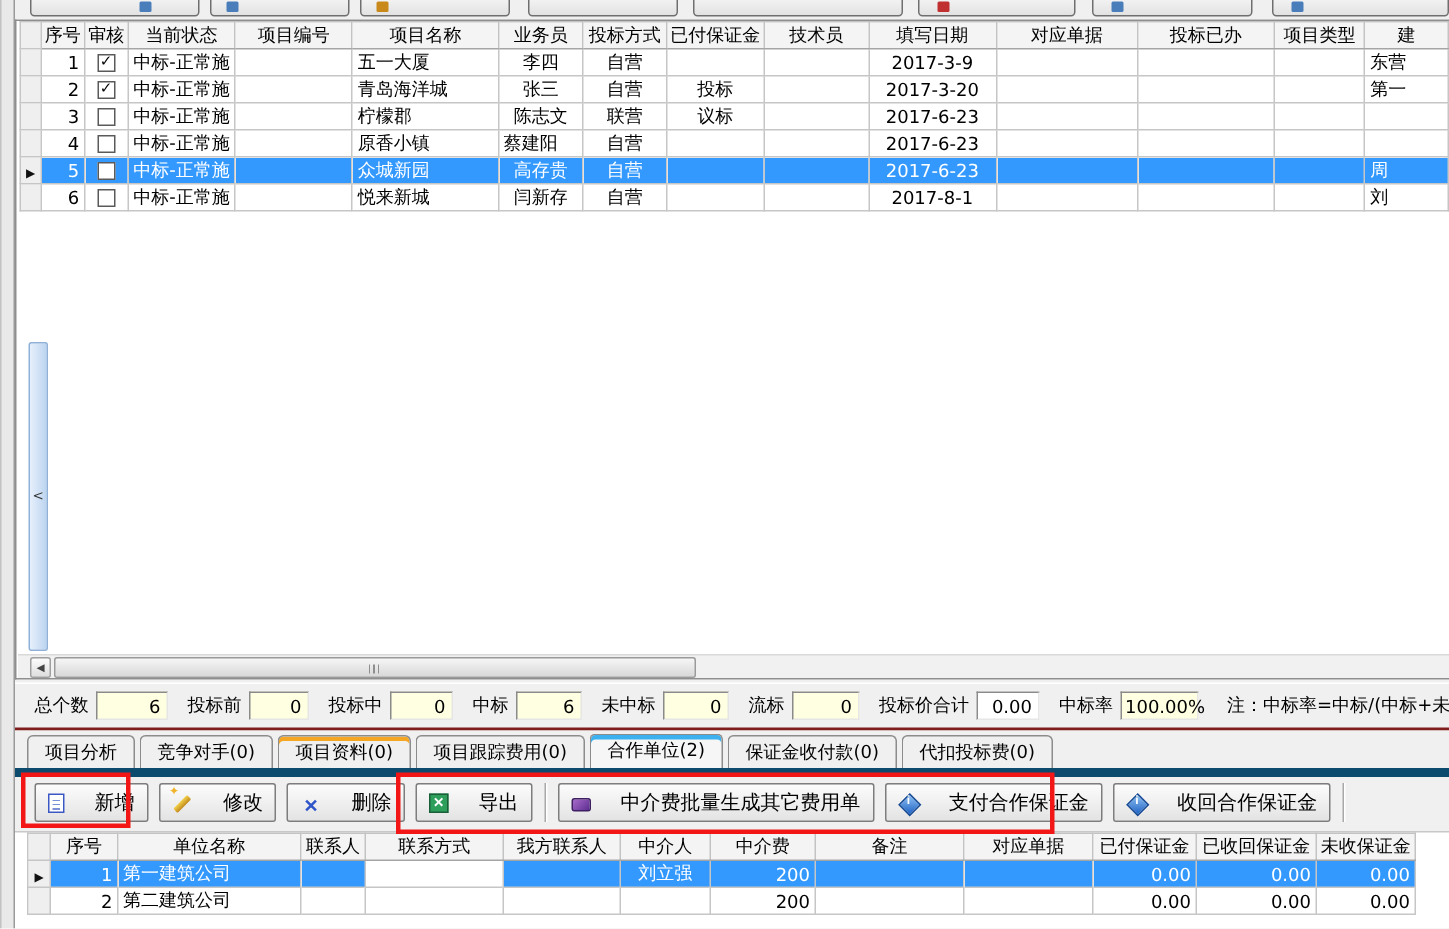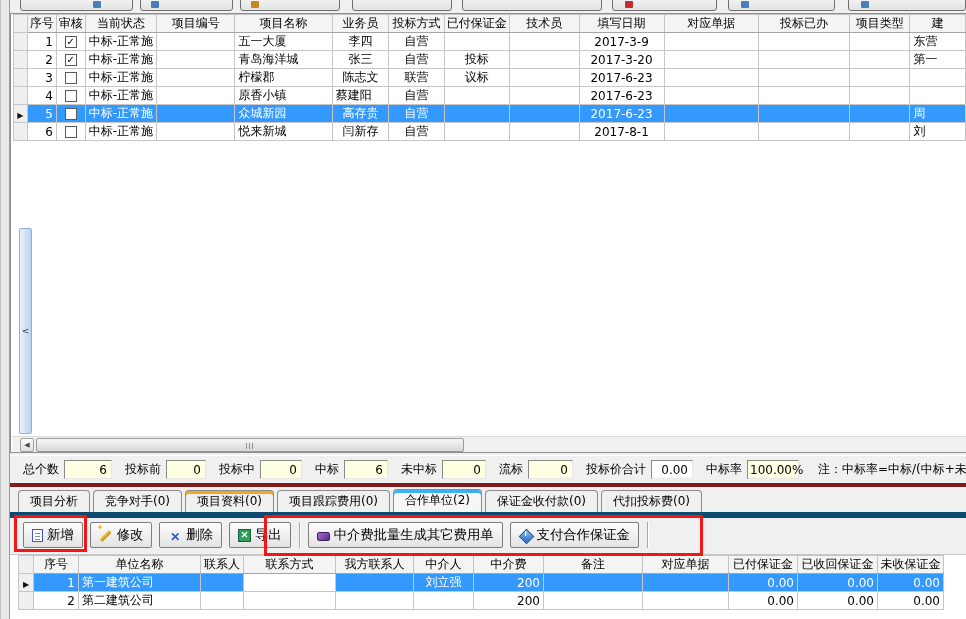--- a/index.html
+++ b/index.html
@@ -45,41 +45,41 @@
   .hscroll { position: absolute; left: 1px; right: 0; bottom: 0; height: 16px; background: #f1f1f1; border-top: 1px solid #d9d9d9; }
   .hs-arrow { position: absolute; left: 8px; top: 1px; width: 14px; height: 14px; border: 1px solid #9f9f9f; border-radius: 2px;
     background: linear-gradient(#fcfcfc, #dedede); font-size: 7px; line-height: 12px; text-align: center; color: #444; }
   .hs-thumb { position: absolute; left: 24px; top: 1px; width: 428px; height: 14px; border: 1px solid #9a9a9a; border-radius: 2px;
     background: linear-gradient(#f6f6f6, #d8d8d8); }
   .hs-thumb::after { content: ""; position: absolute; left: 50%; top: 4px; width: 8px; height: 6px; margin-left: -4px;
     background: repeating-linear-gradient(90deg, #8f8f8f 0 1px, transparent 1px 3px); }
 
   
   .summary-bar { position: absolute; left: 10px; top: 455px; right: 0; height: 32px; background: #f0f0f0;
-    border-top: 1px solid #ffffff; border-bottom: 4px solid #7f1d1d; display: flex; align-items: center; padding-left: 13px; }
+    border-top: 1px solid #ffffff; border-bottom: 2px solid #7f1d1d; display: flex; align-items: center; padding-left: 13px; }
   .sfield { display: flex; align-items: center; margin-right: 13px; }
   .slabel { margin-right: 5px; white-space: nowrap; }
   .sval { height: 19px; background: #ffffe1; border: 1px solid; border-color: #8a8a8a #e6e6e6 #e6e6e6 #8a8a8a;
     text-align: right; padding: 2px 4px 0 2px; white-space: nowrap; }
   .sval.white { background: #ffffff; }
   .note { margin-left: 6px; white-space: nowrap; }
 
   
   .bottom-panel { position: absolute; left: 10px; top: 487px; right: 0; bottom: 0; background: #f0f0f0; }
   .tabs { position: absolute; left: 0; top: 8px; right: 0; height: 23px; padding-left: 8px;
     border-bottom: 6px solid #0c4a6e; display: flex; align-items: flex-end; }
   .tab { height: 22px; line-height: 21px; padding: 0 11px; margin-right: 3px; background: #f0f0f0;
     border: 1px solid #8c8c8c; border-bottom: none; border-radius: 4px 4px 0 0; white-space: nowrap; }
   .tab.active { height: 23px; background: #f6f6f6; }
   .tab.stripe-blue { box-shadow: inset 0 3px 0 #3db1f0; }
   .tab.stripe-orange { box-shadow: inset 0 3px 0 #f5a623; }
 
   .btoolbar { position: absolute; left: 0; top: 32px; right: 0; height: 32px; display: flex; align-items: center; padding-left: 13px; }
   .tbtn { display: flex; align-items: center; height: 26px; padding: 0 8px; margin-right: 7px;
-    border: 1px solid #7d7d7d; border-radius: 2px; background: linear-gradient(#fcfcfc, #e3e3e3); white-space: nowrap; }
+    border: 1px solid #7d7d7d; border-radius: 2px; background: linear-gradient(#fcfcfc, #e3e3e3); white-space: nowrap; gap: 16px; }
   .tsep { width: 2px; height: 26px; margin: 0 7px 0 1px; border-left: 1px solid #a8a8a8; border-right: 1px solid #fff; }
 
   .ic { display: inline-block; width: 14px; height: 13px; margin-right: 4px; position: relative; flex: none; }
   .new-doc-icon { width: 11px; height: 13px; background: #fff; border: 1px solid #3a57c4; }
   .new-doc-icon::after { content: ""; position: absolute; left: 2px; right: 2px; top: 3px; height: 7px;
     background: repeating-linear-gradient(180deg, #7d8fd6 0 1px, transparent 1px 3px); }
   .edit-pencil-icon::before { content: ""; position: absolute; left: 0; top: 5px; width: 13px; height: 4px; border-radius: 1px;
     background: linear-gradient(#f3d04a, #c28a1d); transform: rotate(-45deg); }
   .edit-pencil-icon::after { content: "✦"; position: absolute; left: -2px; top: -6px; color: #f0b32a; font-size: 8px; }
   .delete-x-icon::before { content: "✕"; color: #2f55c8; font-weight: bold; font-size: 12px; line-height: 13px; }
@@ -355,20 +355,24 @@
           <span>导出</span>
         </button>
         <div class="tsep"></div>
         <button class="tbtn">
           <span class="ic purple-batch-icon"></span>
           <span>中介费批量生成其它费用单</span>
         </button>
         <button class="tbtn">
           <span class="ic blue-diamond-icon"></span>
           <span>支付合作保证金</span>
+        </button>
+        <button class="tbtn">
+          <span class="ic blue-diamond-icon"></span>
+          <span>收回合作保证金</span>
         </button>
         <div class="tsep"></div>
       </div>
     <div class="table-wrap">
       <table class="grid btable">
         <colgroup>
             <col style="width: 15px;">
             <col style="width: 45px;">
             <col style="width: 122px;">
             <col style="width: 43px;">

